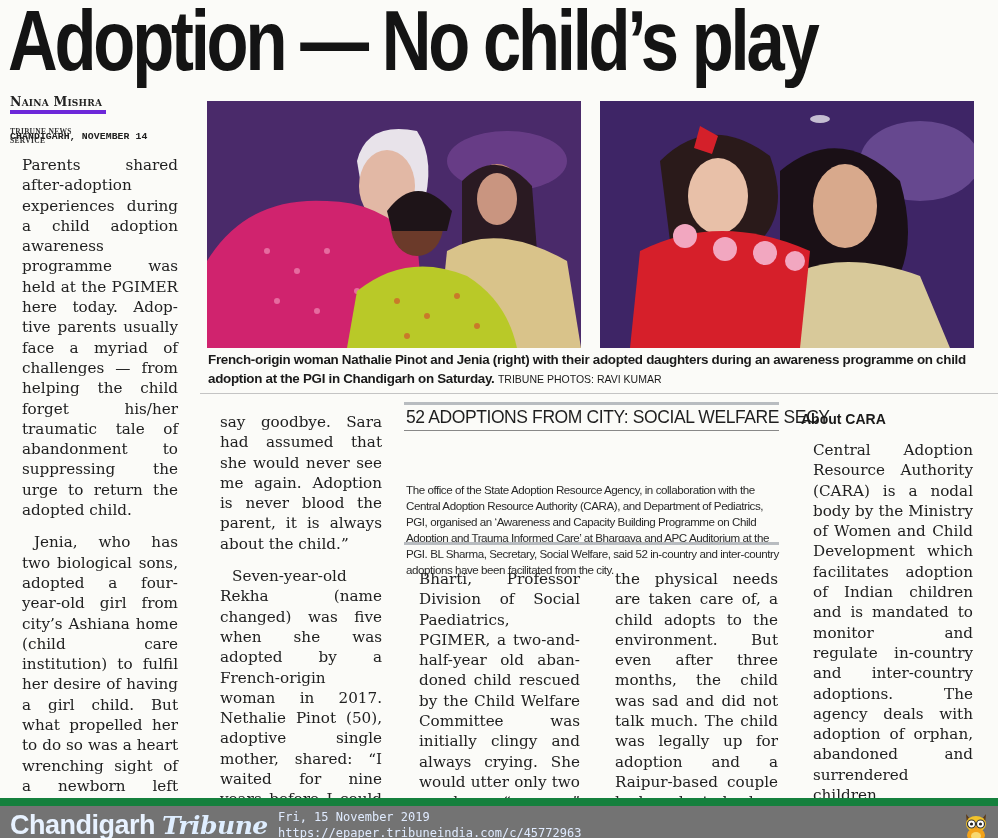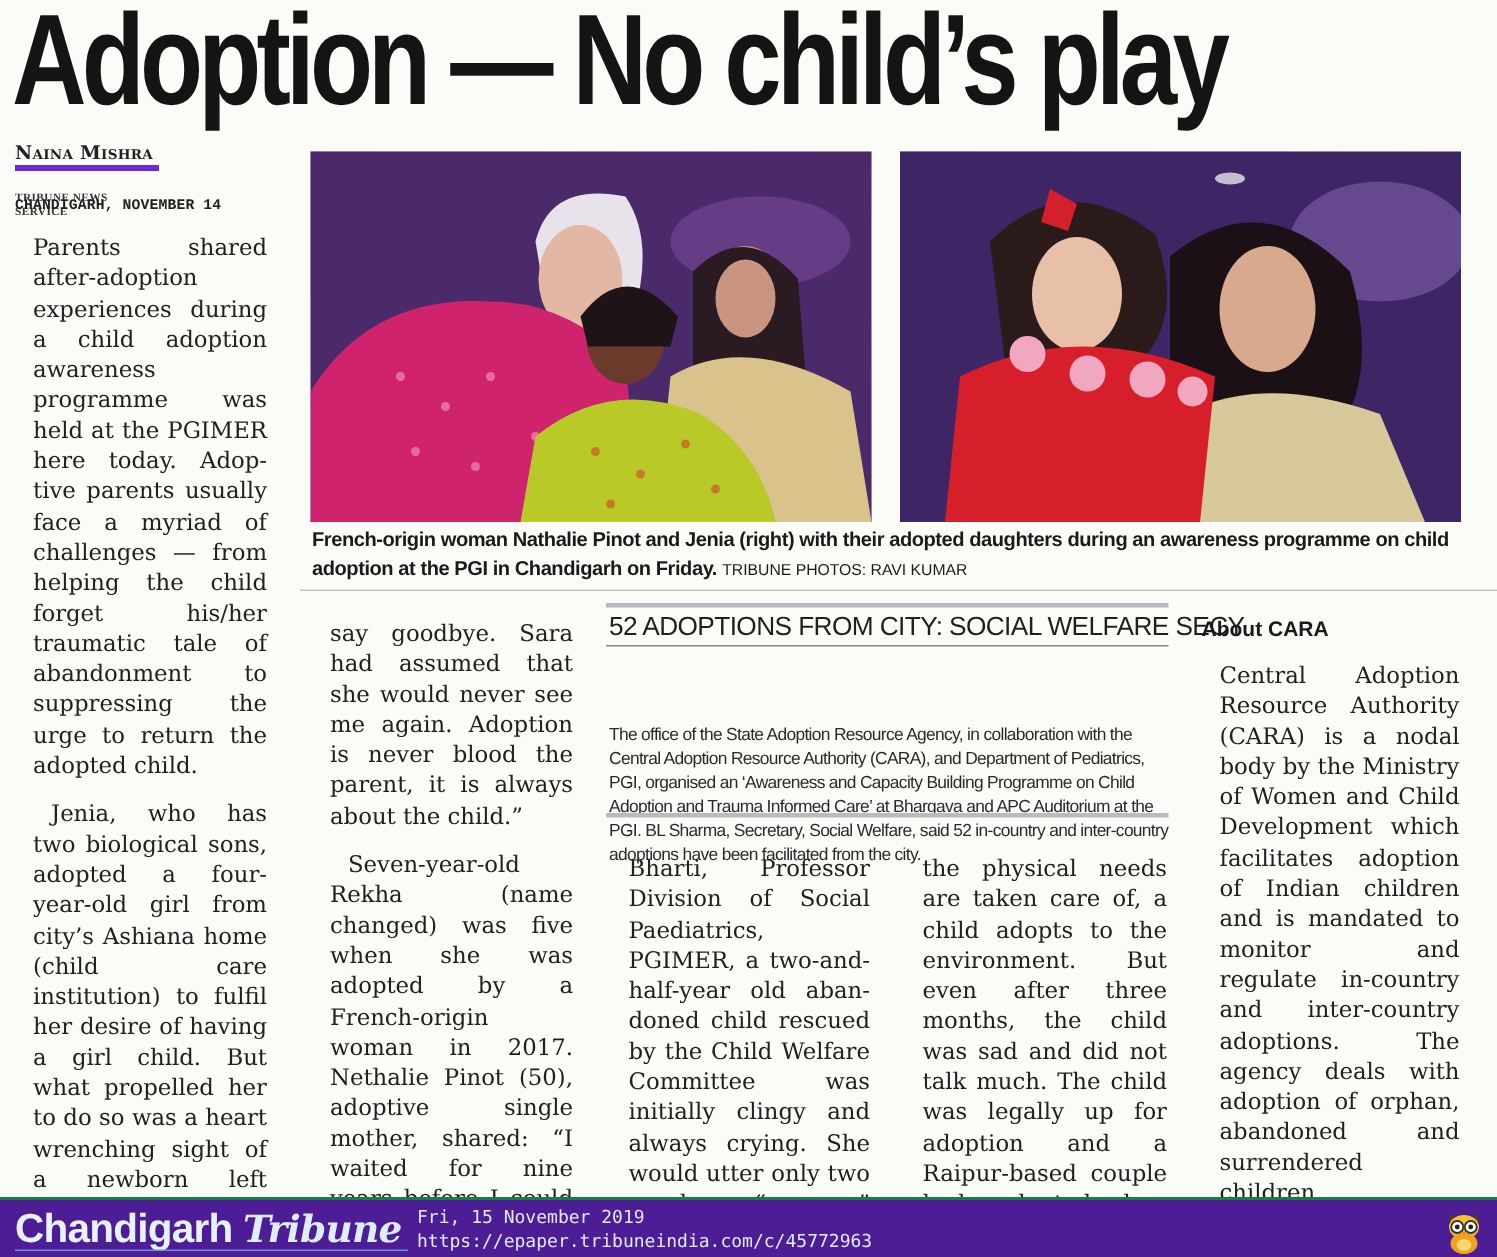--- a/index.html
+++ b/index.html
@@ -33,21 +33,21 @@
 
   .sidebar-box { position: absolute; left: 400px; top: 400px; width: 398px; height: 148px; }
   .sidebar-box .topbar { position: absolute; left: 4px; top: 2px; width: 375px; height: 3px; background: #b8bcc0; }
   .sidebar-box .title { position: absolute; left: 6px; top: 5px; width: 380px; font-family: "Liberation Sans", sans-serif; font-size: 17.5px; line-height: 24px; color: #1f1f1f; letter-spacing: -0.4px; white-space: nowrap; }
   .sidebar-box .subrule { position: absolute; left: 4px; top: 30px; width: 375px; height: 1px; background: #888; }
   .sidebar-box .body { position: absolute; left: 6px; top: 34px; width: 378px; font-family: "Liberation Sans", sans-serif; font-size: 11.6px; line-height: 16px; letter-spacing: -0.45px; color: #2a2a2a; margin-top: 48px; }
   .sidebar-box .botbar { position: absolute; left: 4px; top: 142px; width: 375px; height: 3px; background: #b8bcc0; }
 
   .subhead { font-family: "Liberation Sans", sans-serif; font-weight: bold; font-size: 14px; line-height: 18px; display: block; margin-top: 10px; color: #1a1a1a; }
 
-  .footer { position: absolute; left: 0; top: 798px; width: 998px; height: 40px; background: #4c1d95; border-top: 2px solid #15803d; }
+  .footer { position: absolute; left: 0; top: 798px; width: 998px; height: 40px; background: #737373; border-top: 8px solid #15803d; }
   .footer .brand { position: absolute; left: 10px; top: 3px; font-family: "Liberation Sans", sans-serif; font-weight: bold; font-size: 27px; line-height: 32px; color: #e8f2ff; letter-spacing: -0.5px; white-space: nowrap; }
   .footer .brand .tribune { font-family: "DejaVu Serif", serif; font-style: italic; font-size: 25px; color: #dfeeff; letter-spacing: -0.5px; }
   .footer .brand-underline { position: absolute; left: 10px; top: 33px; width: 262px; height: 1px; background: #6a92e0; }
   .footer .meta { position: absolute; left: 278px; top: 3px; font-family: "DejaVu Sans Mono", monospace; font-size: 12px; line-height: 16px; color: #e0ebff; white-space: pre; }
   .footer .owl { position: absolute; left: 961px; top: 4px; width: 30px; height: 32px; }
 </style>
 </head>
 <body>
 
 <div class="headline">Adoption — No child’s play</div>
@@ -109,21 +109,21 @@
     <g fill="#f2a7c0">
       <circle cx="85" cy="135" r="12"></circle>
         <circle cx="125" cy="148" r="12"></circle>
         <circle cx="165" cy="152" r="12"></circle>
         <circle cx="195" cy="160" r="10"></circle>
     </g>
   </svg>
 </div>
 
 <div class="caption">
-  <span>French-origin woman Nathalie Pinot and Jenia (right) with their adopted daughters during an awareness programme on child adoption at the PGI in Chandigarh on Friday.</span>
+  <span>French-origin woman Nathalie Pinot and Jenia (right) with their adopted daughters during an awareness programme on child adoption at the PGI in Chandigarh on Saturday.</span>
   <span class="credit">TRIBUNE PHOTOS: RAVI KUMAR</span>
 </div>
 
 <div class="rule-h" style="left:200px; top:393px; width:798px;"></div>
 
 <div class="col" style="left:208px; top:400px; width:186px;">
   <p>say goodbye. Sara had assumed that she would nev­er see me again. Adoption is never blood the parent, it is always about the child.”</p>
   <p class="indent">Seven-year-old Rekha (name changed) was five when she was adopted by a French-origin woman in 2017. Nethalie Pinot (50), adoptive single mother, shared: “I waited for nine years before I could adopt an Indian child. She is every­one’s favourite in our village. She is fluent in French and now we working on teaching her English.”</p>
 
 </div>

